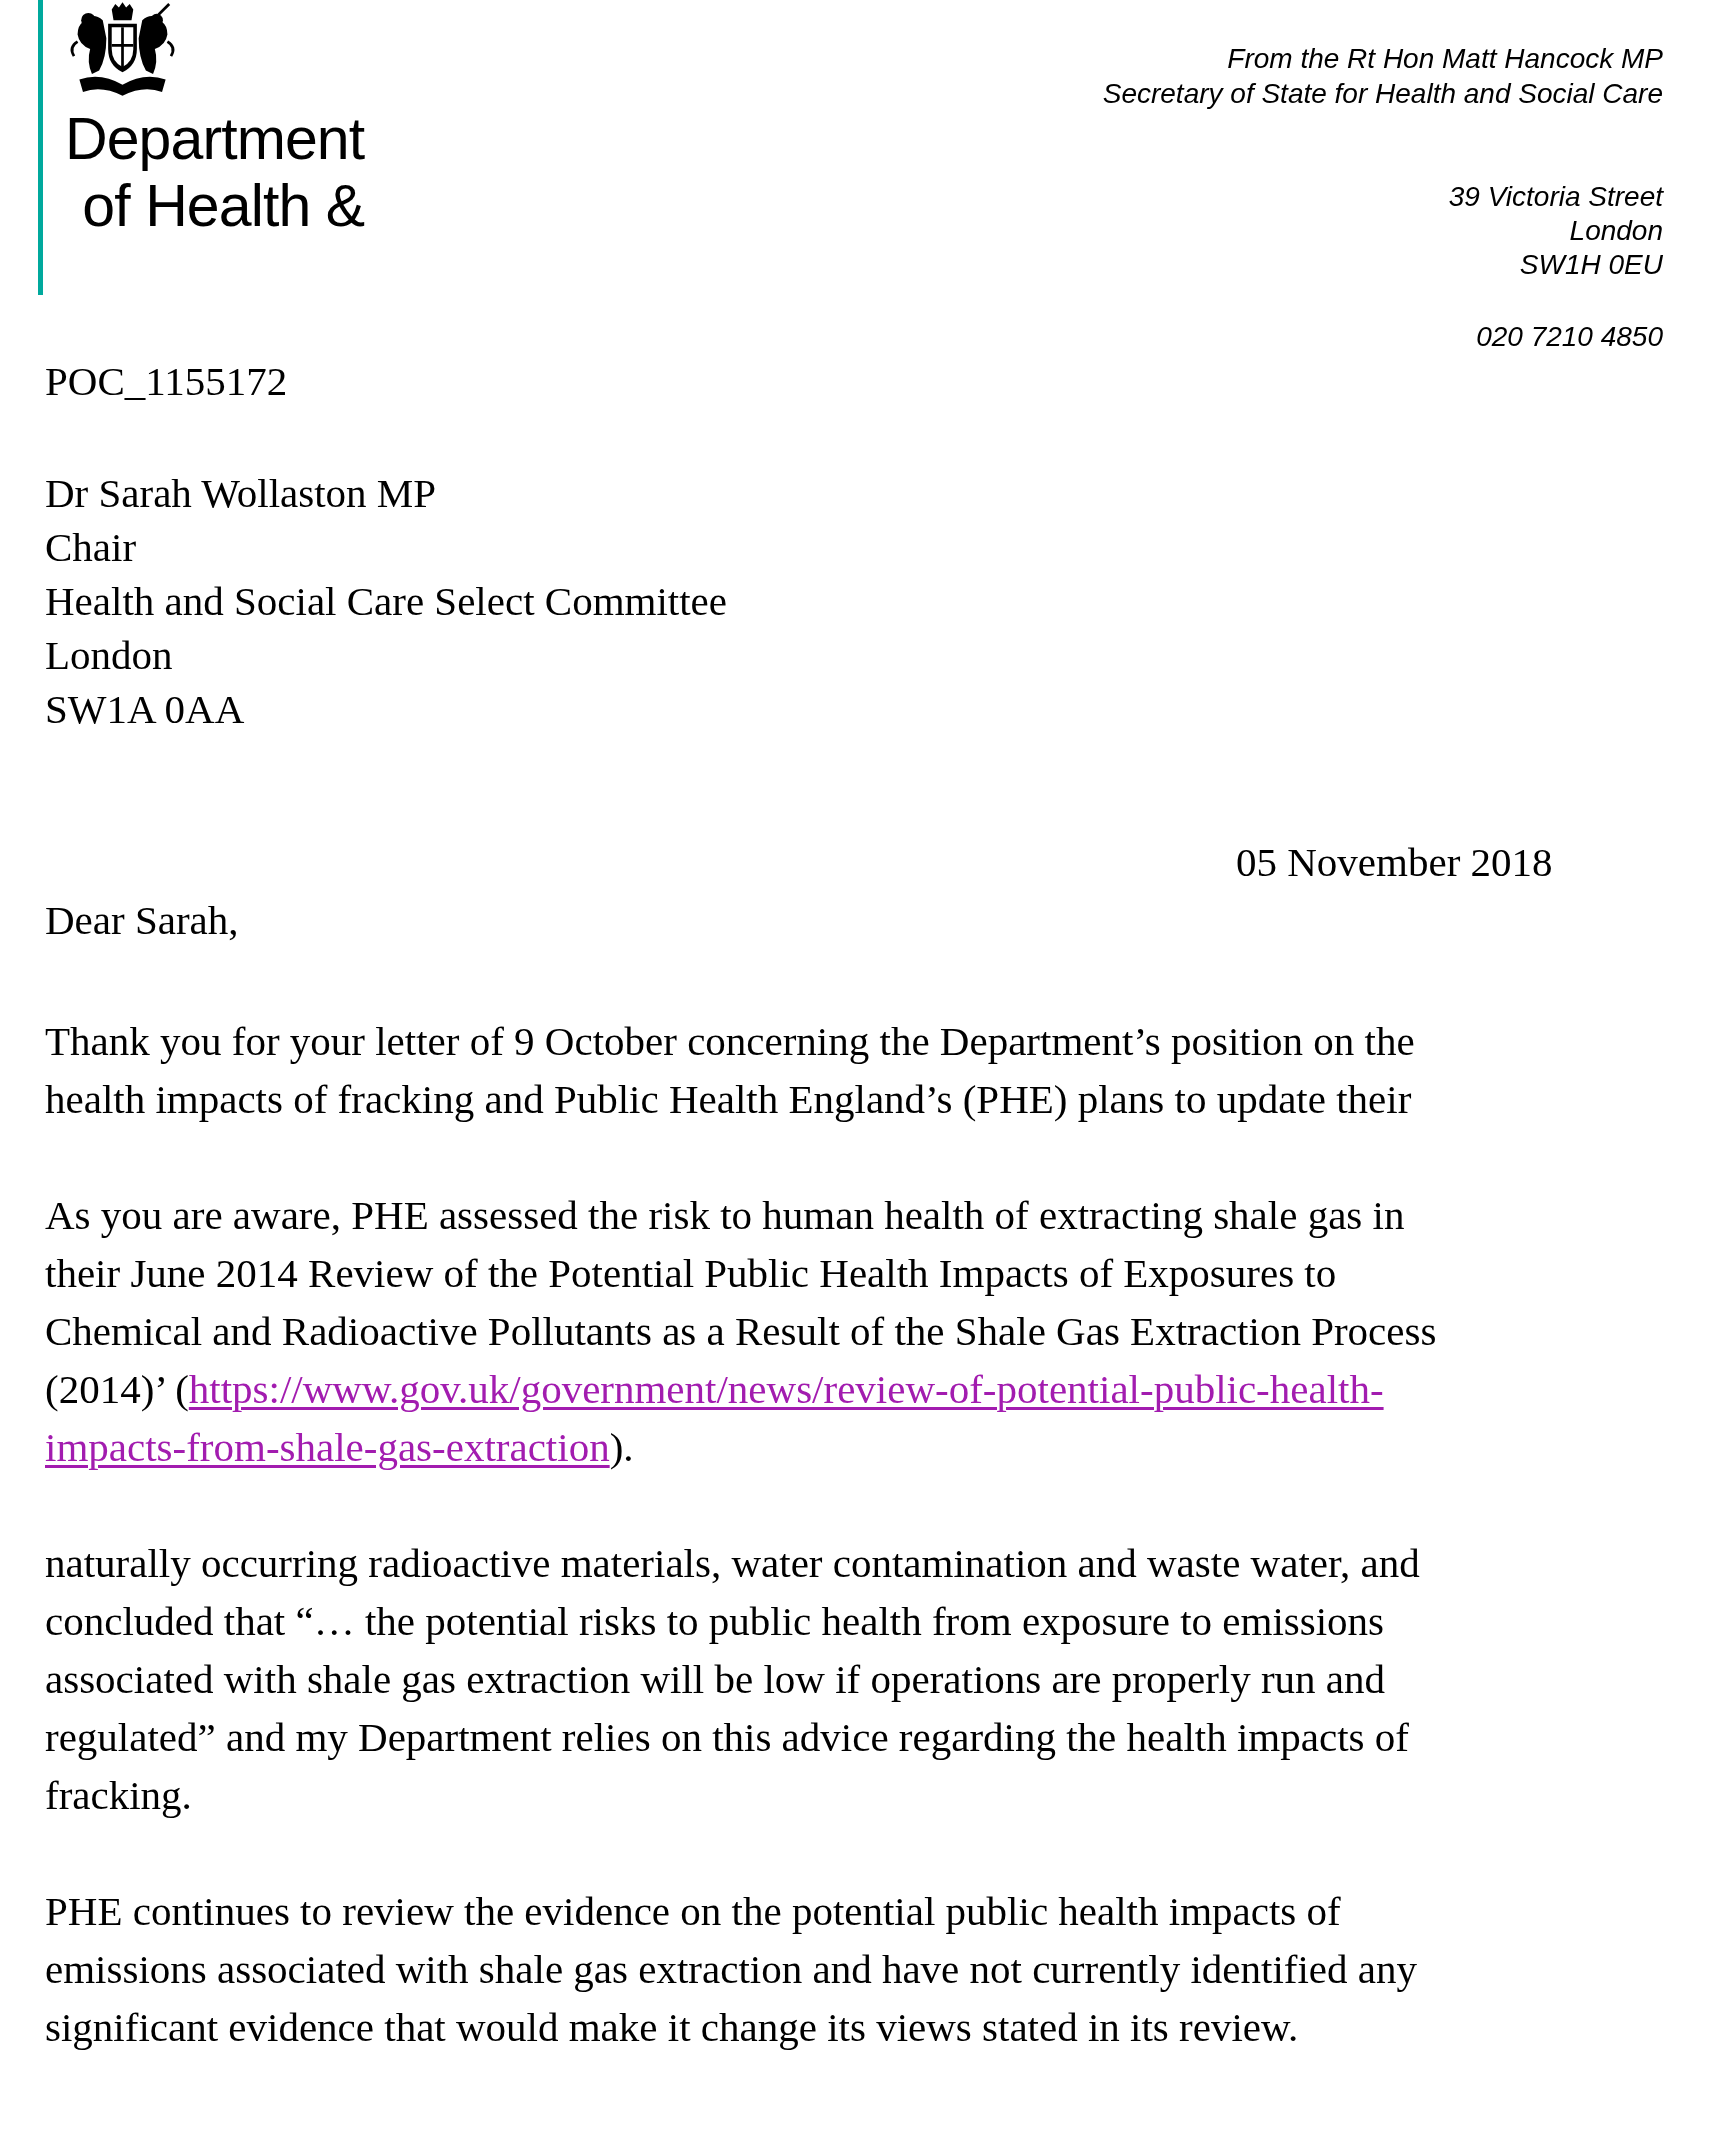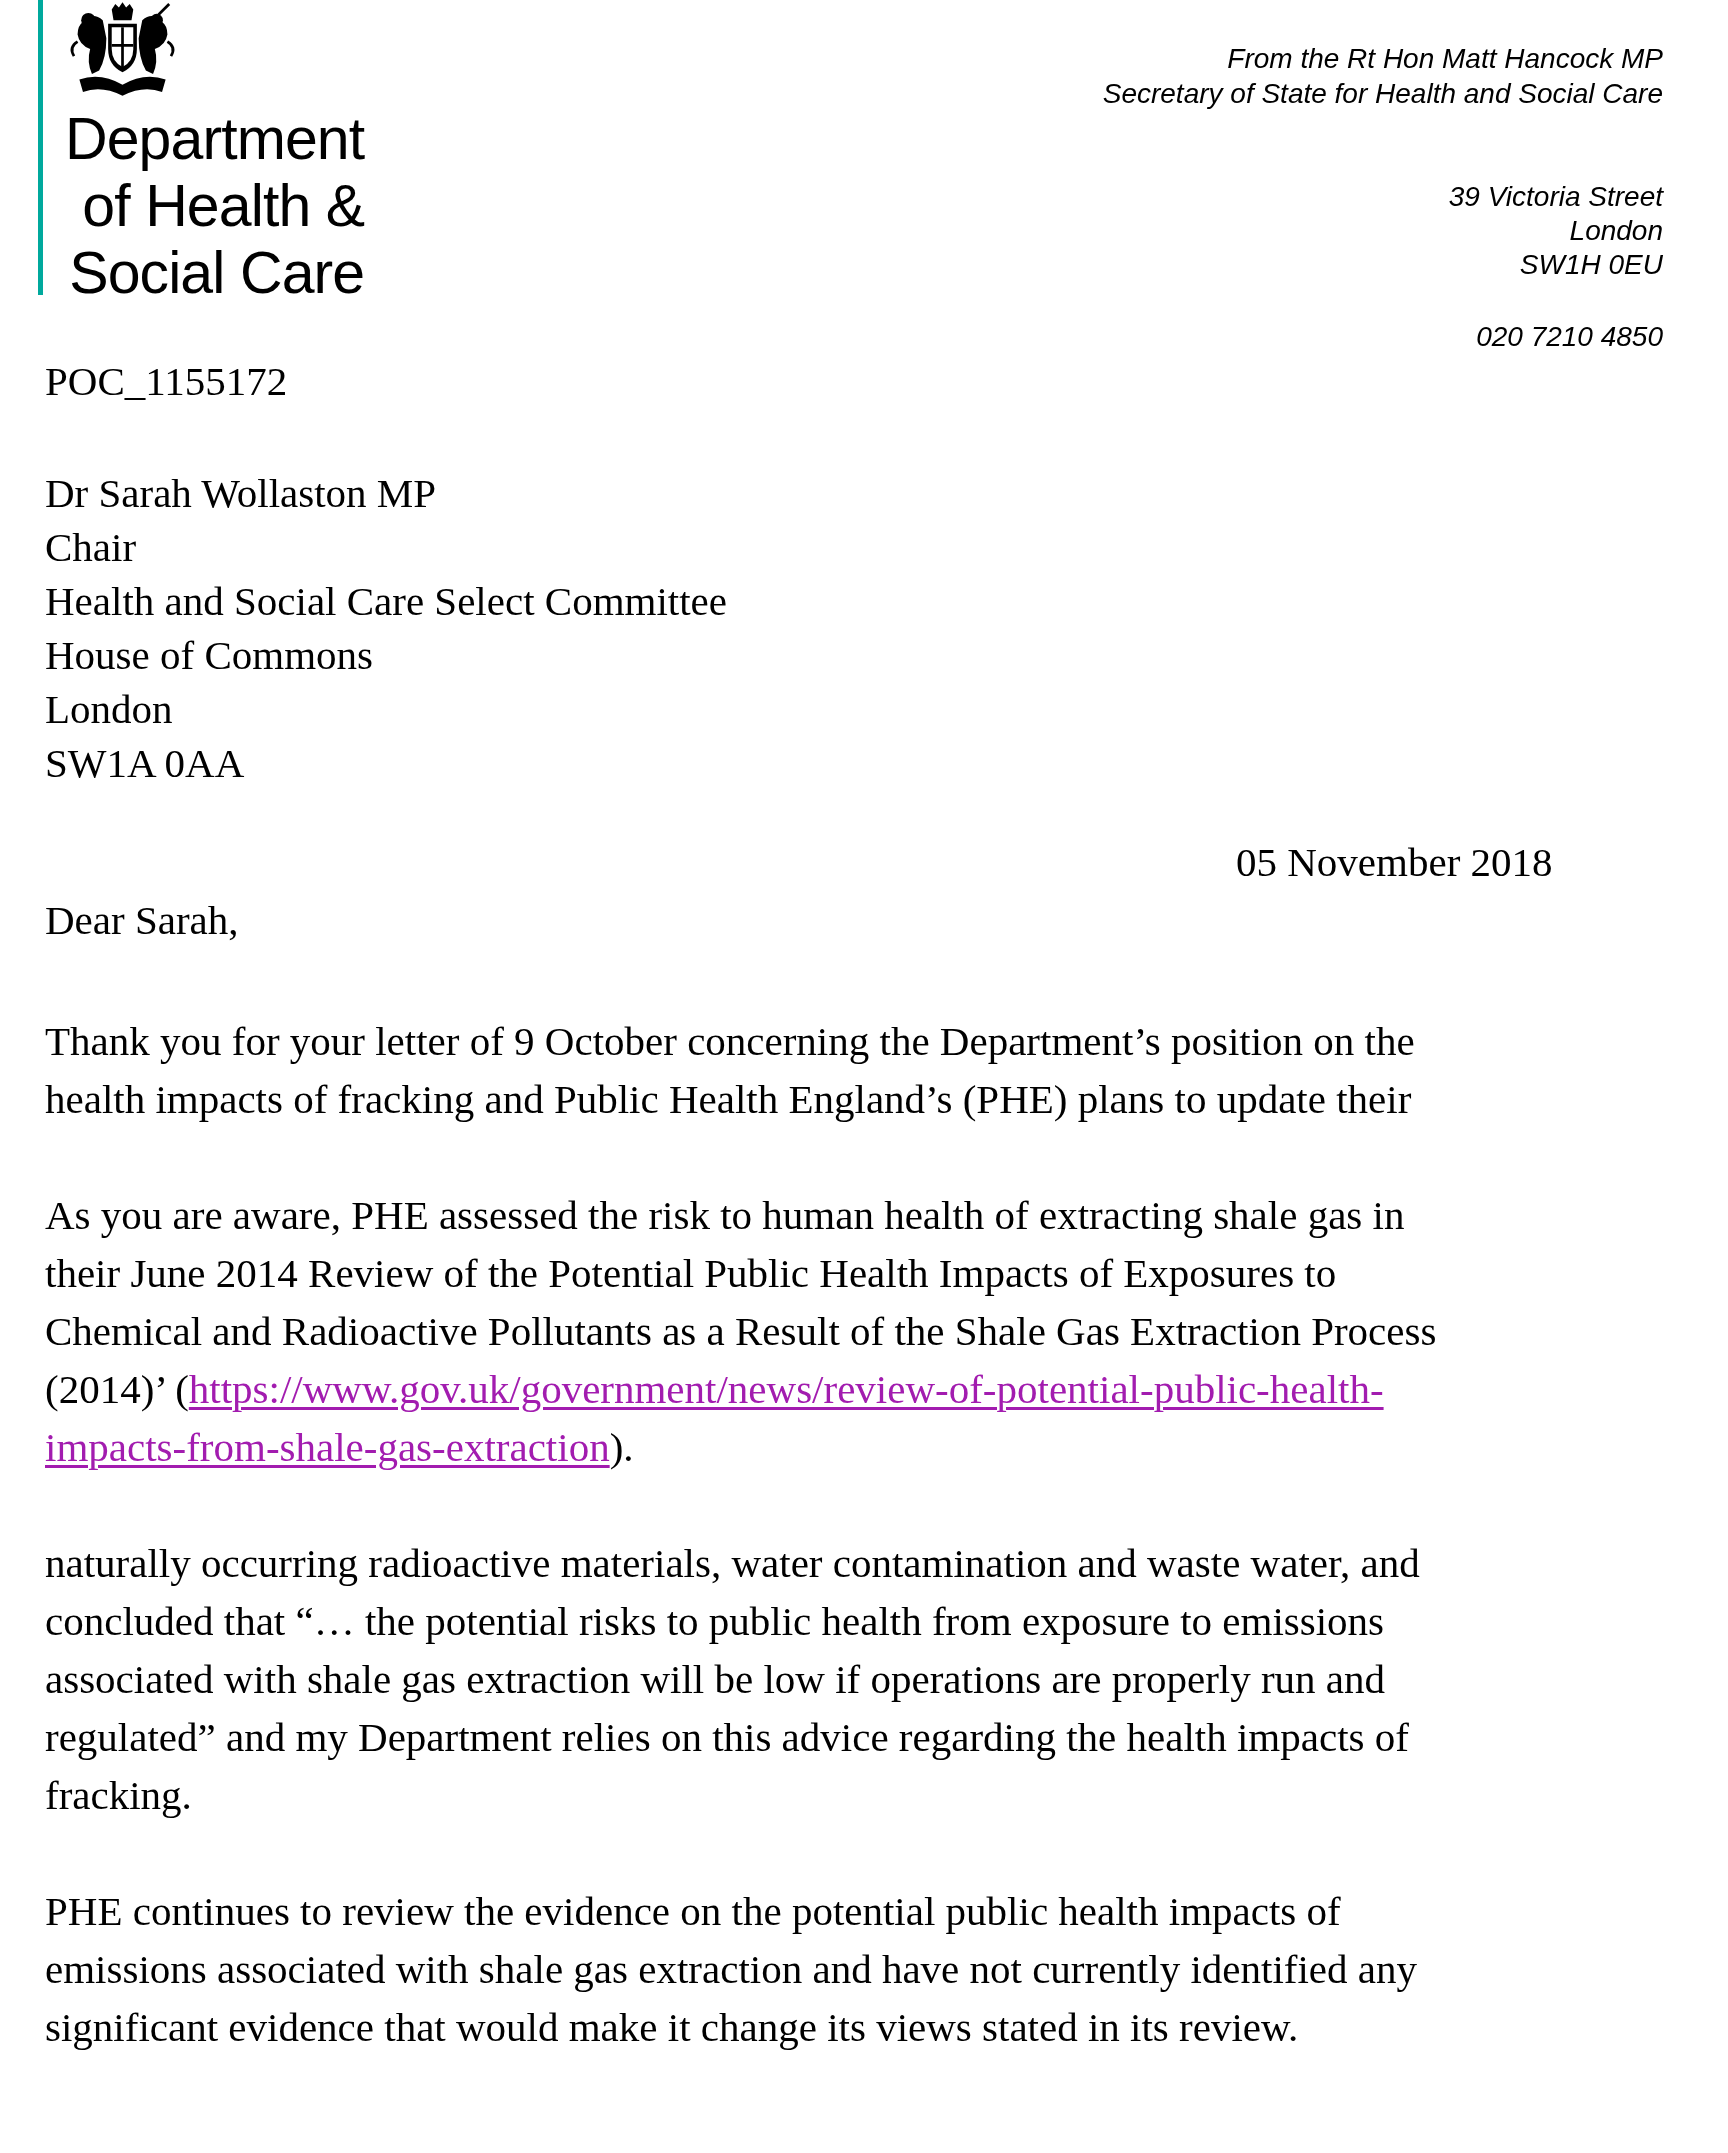--- a/index.html
+++ b/index.html
@@ -52,21 +52,20 @@
 
   <path d="M14 44 Q4 50 10 60" stroke="#000" stroke-width="3" fill="none"></path>
   <path d="M114 44 Q124 50 118 60" stroke="#000" stroke-width="3" fill="none"></path>
 
   <path d="M16 86 Q40 78 64 92 Q88 78 112 86 L108 100 Q88 92 64 104 Q40 92 20 100 Z" fill="#000"></path>
 </svg>
 
 <div class="logo-text sans">
   <div>Department</div>
   <div>of Health &amp;</div>
-  <div>Social Care</div>
 </div>
 
 <div class="sender sans">
   <div>From the Rt Hon Matt Hancock MP</div>
   <div>Secretary of State for Health and Social Care</div>
 </div>
 
 <div class="sender-addr sans">
   <div>39 Victoria Street</div>
   <div>London</div>
@@ -74,21 +73,20 @@
 </div>
 
 <div class="sender-phone sans">020 7210 4850</div>
 
 <div class="ref serif">POC_1155172</div>
 
 <div class="recipient serif">
   <div>Dr Sarah Wollaston MP</div>
   <div>Chair</div>
   <div>Health and Social Care Select Committee</div>
-  <div>House of Commons</div>
   <div>London</div>
   <div>SW1A 0AA</div>
 </div>
 
 <div class="date serif">05 November 2018</div>
 <div class="salutation serif">Dear Sarah,</div>
 
 <div class="body-text serif">
   <p class="para">
     <span class="ln">Thank you for your letter of 9 October concerning the Department’s position on the</span>

